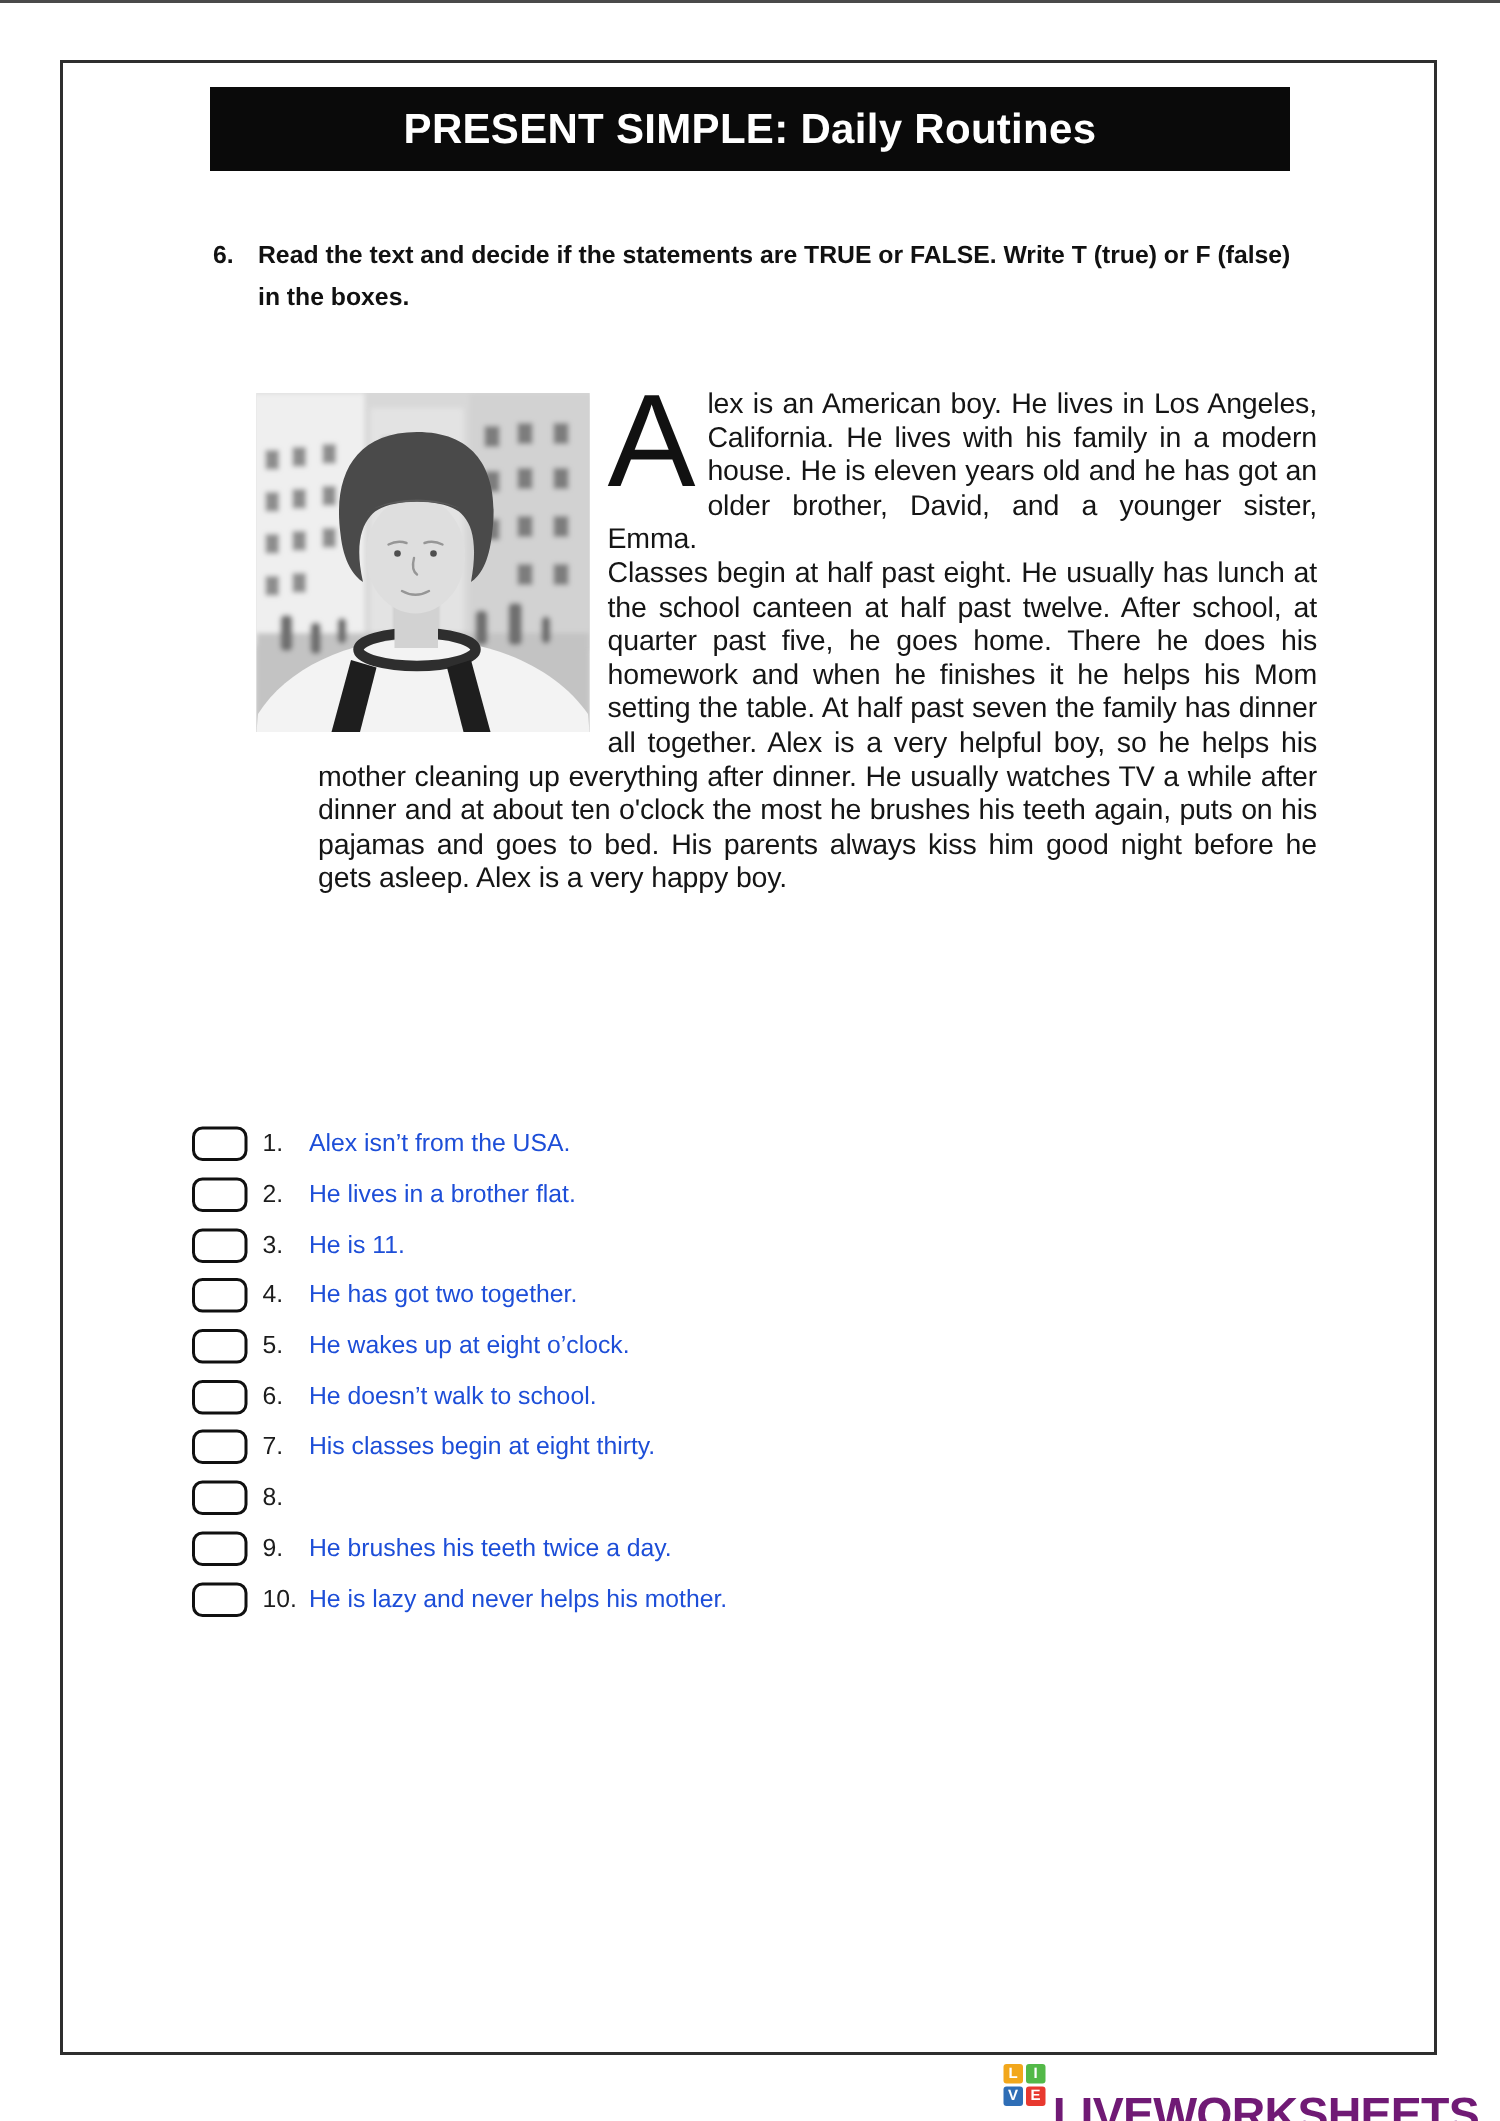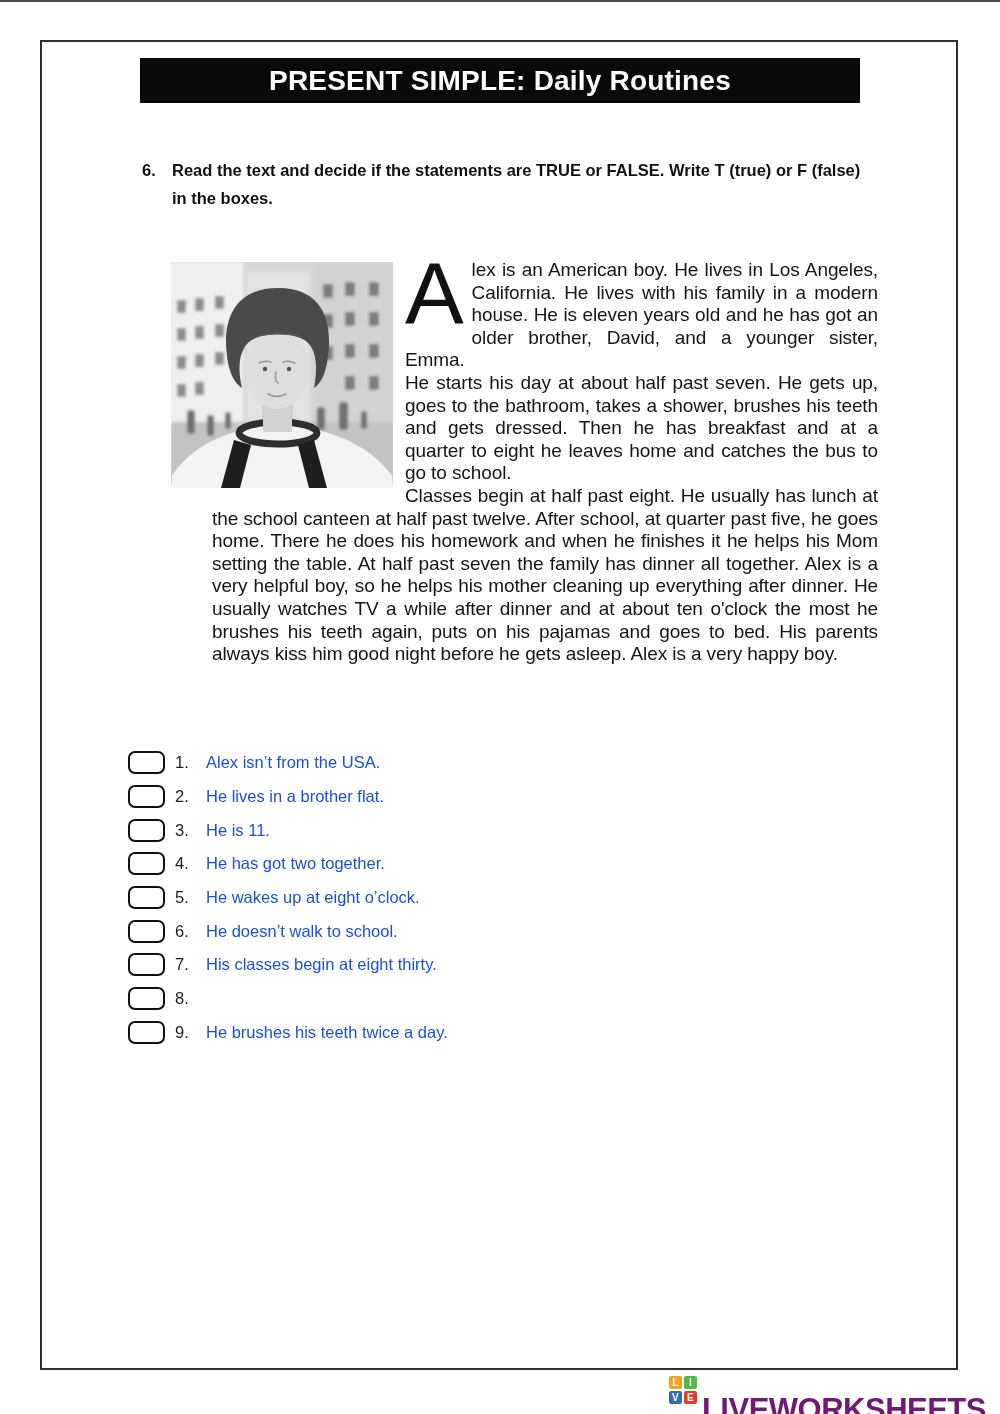--- a/index.html
+++ b/index.html
@@ -10,21 +10,21 @@
   }
   .scan-edge {
     position:absolute; top:0; left:0; width:100%; height:2px; background:#4a4a4a;
   }
   .page-frame {
     position:absolute; left:40px; top:40px; width:918px; height:1330px;
     border:2px solid #2e2e2e; background:#ffffff; box-sizing:border-box;
   }
   
   .banner {
-    position:absolute; left:140px; top:58px; width:720px; height:45px;
+    position:absolute; left:140px; top:58px; width:720px; height:56px;
     background:#0a0a0a; display:flex; align-items:center; justify-content:center;
   }
   .banner-title {
     margin:0; color:#ffffff; font-size:28px; font-weight:bold; letter-spacing:0.2px;
     font-family:"Liberation Sans", sans-serif;
   }
   
   .instruction {
     position:absolute; left:142px; top:156px; width:722px;
     display:flex; font-weight:bold; font-size:16.5px; line-height:28px; color:#111111;
@@ -170,21 +170,20 @@
             <path d="M97,132 q9,5 18,0"></path>
           </g>
           <circle cx="94" cy="107" r="2.2" fill="#4f4f4f"></circle>
           <circle cx="118" cy="107" r="2.2" fill="#4f4f4f"></circle>
           <path d="M107,26 C64,26 51,57 56,94 C58,113 65,122 71,126 C66,104 69,90 76,82 C86,69 128,69 138,82 C145,90 147,104 143,126 C149,122 155,113 157,94 C162,57 150,26 107,26 Z" fill="#4a4a4a"></path>
           <path d="M73,80 C86,70 128,70 141,80 C132,74 120,71 107,71 C94,71 82,74 73,80 Z" fill="#5a5a5a"></path>
         </g>
       </svg>
     </div>
     <p class="p1">Alex is an American boy. He lives in Los Angeles, California. He lives with his family in a modern house. He is eleven years old and he has got an older brother, David, and a younger sister, Emma.</p>
-    <p>He starts his day at about half past seven. He gets up, goes to the bathroom, takes a shower, brushes his teeth and gets dressed. Then he has breakfast and at a quarter to eight he leaves home and catches the bus to go to school.</p>
     <p>Classes begin at half past eight. He usually has lunch at the school canteen at half past twelve. After school, at quarter past five, he goes home. There he does his homework and when he finishes it he helps his Mom setting the table. At half past seven the family has dinner all together.  Alex is a very helpful boy, so he helps his mother cleaning up everything after dinner. He usually watches TV a while after dinner and at about ten o'clock the most he brushes his teeth again, puts on his pajamas and goes to bed. His parents always kiss him good night before he gets asleep. Alex is a very happy boy.</p>
   </div>
 
   <div class="statements">
     <div class="stmt-row">
       <input class="tf-box" type="text" maxlength="1" value="" style="">
       <span class="stmt-num">1.</span>
       <span class="stmt-text">Alex isn’t from the USA.</span>
     </div>
     <div class="stmt-row">
@@ -218,20 +217,25 @@
       <span class="stmt-text">His classes begin at eight thirty.</span>
     </div>
     <div class="stmt-row">
       <input class="tf-box" type="text" maxlength="1" value="" style="">
       <span class="stmt-num">8.</span>
     </div>
     <div class="stmt-row">
       <input class="tf-box" type="text" maxlength="1" value="" style="">
       <span class="stmt-num">9.</span>
       <span class="stmt-text">He brushes his teeth twice a day.</span>
+    </div>
+    <div class="stmt-row">
+      <input class="tf-box" type="text" maxlength="1" value="" style="">
+      <span class="stmt-num">10.</span>
+      <span class="stmt-text">He is lazy and never helps his mother.</span>
     </div>
   </div>
 
   <div class="footer">
     <div class="lw-logo">
       <span class="lw-tile" style="background:#f2a71b">L</span>
       <span class="lw-tile" style="background:#53b948">I</span>
       <span class="lw-tile" style="background:#2f6eb6">V</span>
       <span class="lw-tile" style="background:#e8392f">E</span>
     </div>

